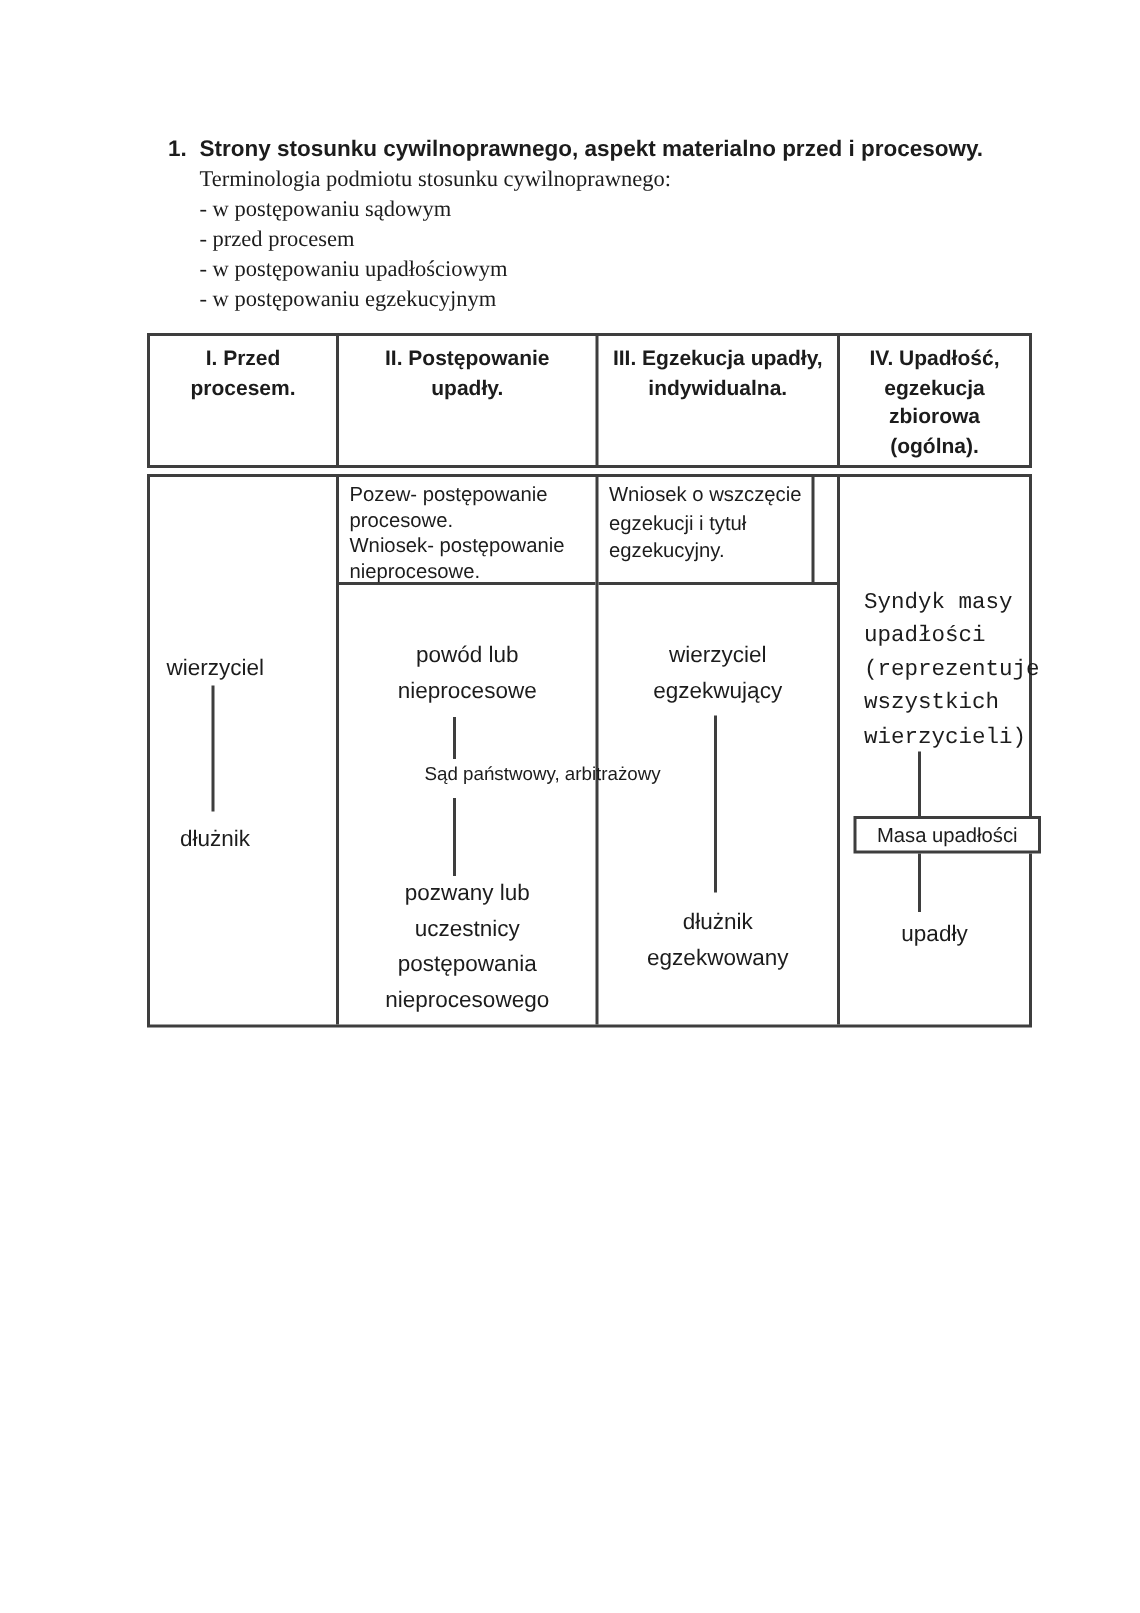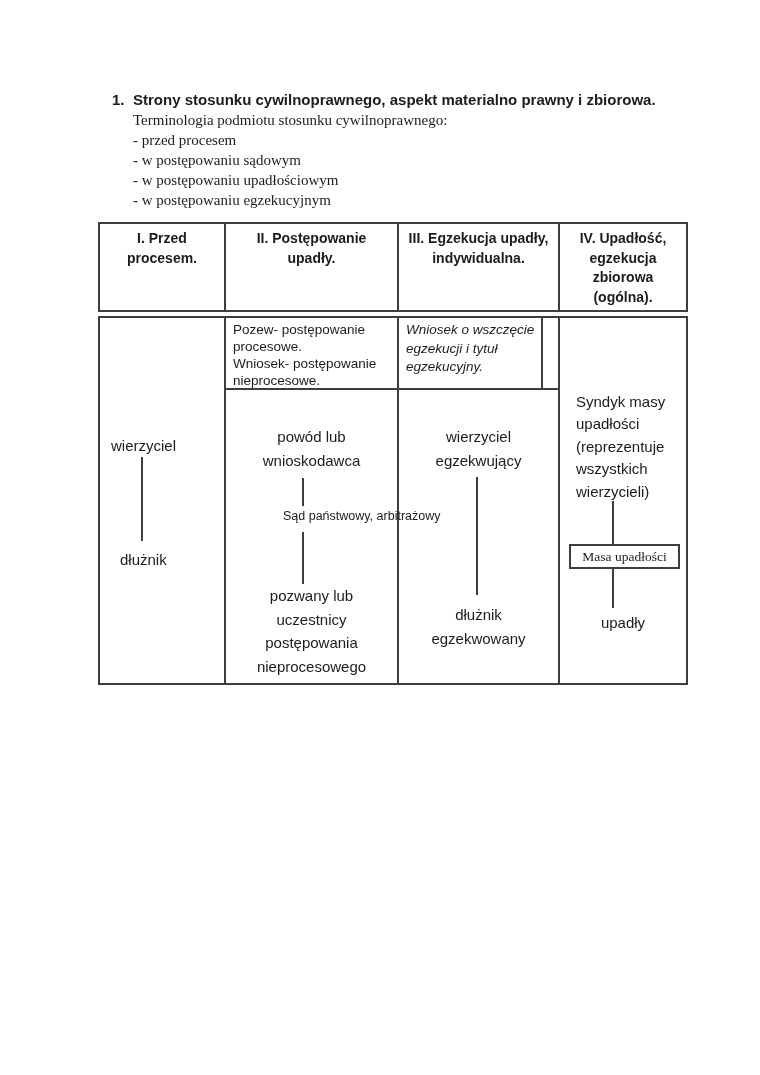--- a/index.html
+++ b/index.html
@@ -49,49 +49,49 @@
   .vline{ position:absolute; width:2px; background:var(--border-color); }
   .term{ position:absolute; font-size:15px; line-height:24px; }
   .center{ left:0; right:0; text-align:center; }
 
   
   .note2{
     width:100%; height:72px; border-bottom:2px solid var(--border-color);
     font-size:13.5px; line-height:17px; padding:3px 16px 0 7px;
   }
   
-  .note3-wrap{ width:100%; height:72px; border-bottom:2px solid var(--border-color);font-style:italic; }
+  .note3-wrap{ width:100%; height:72px; border-bottom:2px solid var(--border-color); }
   .note3{
     width:144px; height:100%; border-right:2px solid var(--border-color);
     font-size:13.5px; line-height:18.5px; padding:3px 2px 0 7px;
   }
 
   .court{
     position:absolute; left:57px; top:190px;
     font-size:12.5px; line-height:16px; white-space:nowrap; z-index:2;
   }
 
   .estate-box{
-    position:absolute; left:9px; top:226px; width:111px; height:25px;
+    position:absolute; left:9px; top:226px; width:125px; height:25px;
     border:2px solid var(--border-color);
     display:flex; align-items:center; justify-content:center;
-    font-size:13.5px; background:var(--background); z-index:2;font-family:Liberation Serif, serif;
+    font-size:13.5px; background:var(--background); z-index:2;
   }
-  .trustee{ position:absolute; left:16px; top:73px; font-size:15px; line-height:22.4px; }
+  .trustee{ position:absolute; left:16px; top:73px; font-size:15px; line-height:22.4px;font-family:Liberation Mono, monospace; }
 </style>
 </head>
 <body>
 
 <div>
 
   <div class="heading">
-    <div class="h-line1"><span class="h-num">1.</span><span>Strony stosunku cywilnoprawnego, aspekt materialno prawny i zbiorowa.</span></div>
+    <div class="h-line1"><span class="h-num">1.</span><span>Strony stosunku cywilnoprawnego, aspekt materialno przed i procesowy.</span></div>
     <div class="h-sub">Terminologia podmiotu stosunku cywilnoprawnego:</div>
+    <div class="h-bullet">- w postępowaniu sądowym</div>
     <div class="h-bullet">- przed procesem</div>
-    <div class="h-bullet">- w postępowaniu sądowym</div>
     <div class="h-bullet">- w postępowaniu upadłościowym</div>
     <div class="h-bullet">- w postępowaniu egzekucyjnym</div>
   </div>
 
   <div class="thead">
     <div class="hcell prelines c1">I. Przed
 procesem.</div>
     <div class="hcell prelines c2">II. Postępowanie
 upadły.</div>
     <div class="hcell prelines c3">III. Egzekucja upadły,
@@ -109,21 +109,21 @@
       <div class="vline" style="left:41px; top:139px; height:84px;"></div>
       <div class="term" style="left:20px; top:230px;">dłużnik</div>
     </div>
 
     <div class="c2">
       <div class="note2 prelines">Pozew- postępowanie
 procesowe.
 Wniosek- postępowanie
 nieprocesowe.</div>
       <div class="term center prelines" style="top:107px;">powód lub
-wnioskodawca</div>
+nieprocesowe</div>
       <div class="vline" style="left:76px; top:160px; height:28px;"></div>
       <div class="court">Sąd państwowy, arbitrażowy</div>
       <div class="vline" style="left:76px; top:214px; height:52px;"></div>
       <div class="term center prelines" style="top:266px; line-height:23.5px;">pozwany lub
 uczestnicy
 postępowania
 nieprocesowego</div>
     </div>
 
     <div class="c3">

